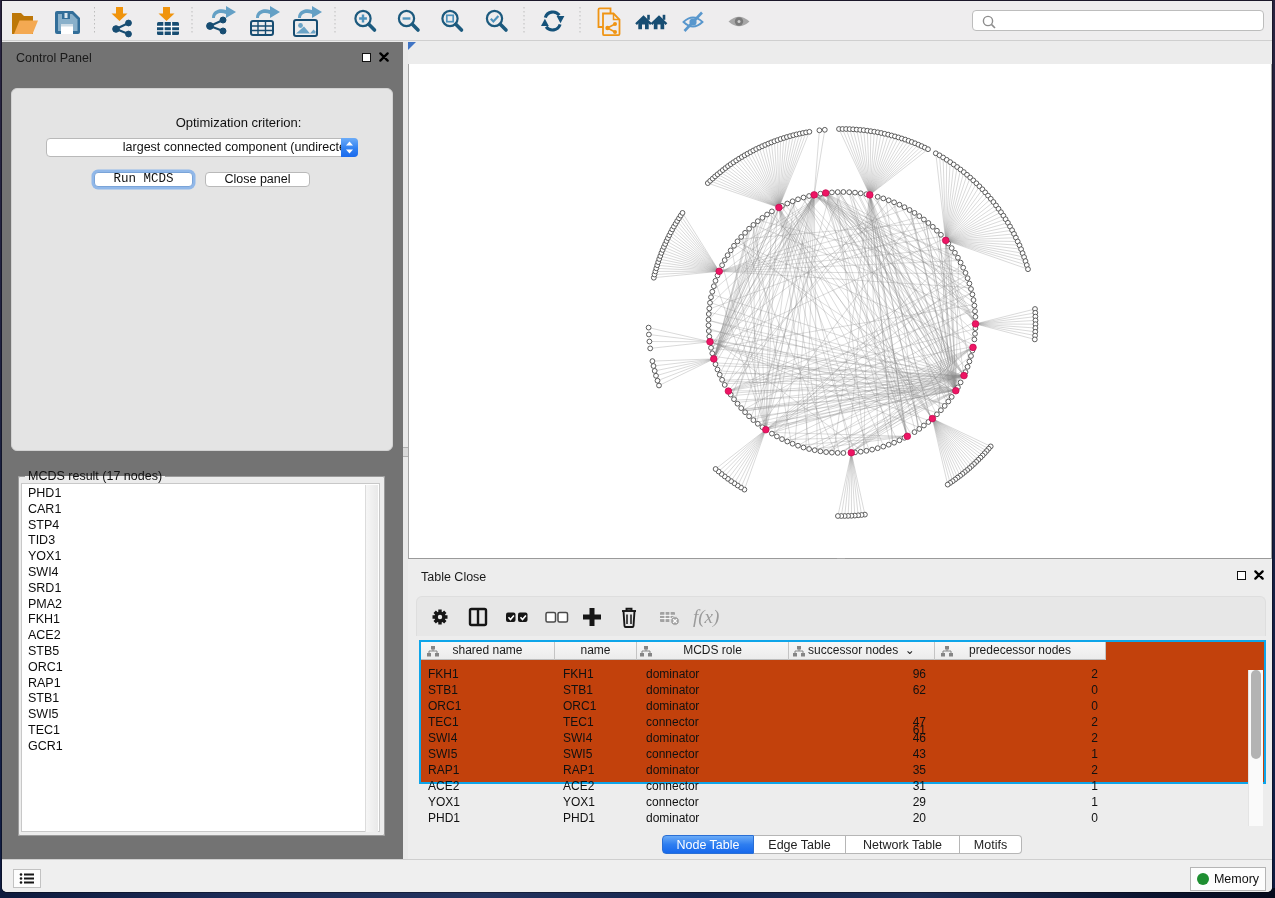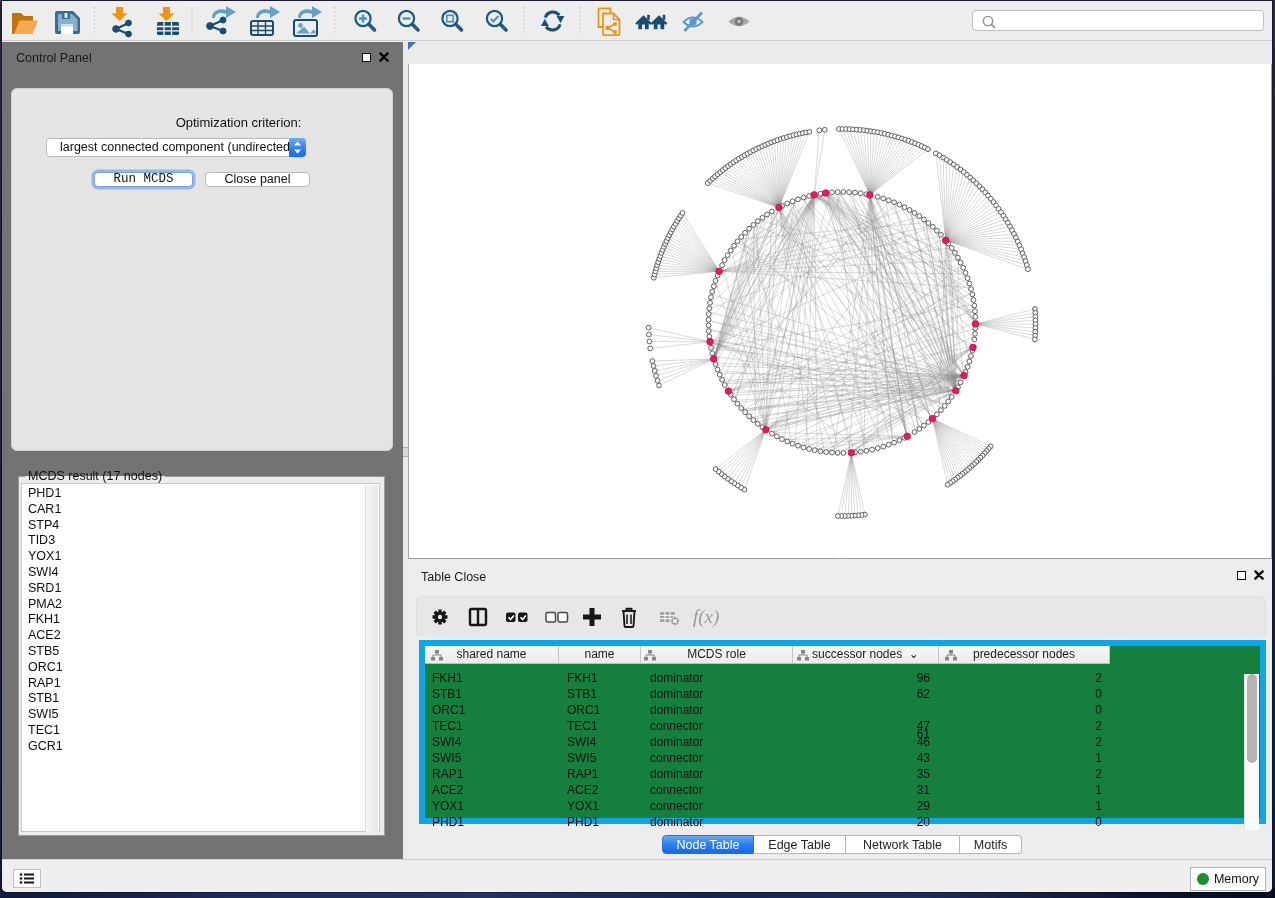--- a/index.html
+++ b/index.html
@@ -21,23 +21,23 @@
 .paneicons { font-size:0; }
 .sqicon { display:inline-block; width:9px; height:9px; border:1.6px solid #111; background:#fff; vertical-align:middle; }
 #tabpane { left:9px; top:46px; width:382px; height:363px; background:#e4e4e4;
   border:1px solid #d2d2d2; border-radius:6px; }
 .tabstrip { top:33px; height:19px; font-size:12.5px; line-height:18px; text-align:center; color:#222; }
 .tab { position:absolute; top:0; height:19px; background:#fff; border:1px solid #b6b6b6; border-left:none; }
 .tab.first { border-left:1px solid #b6b6b6; border-radius:4px 0 0 4px; }
 .tab.last { border-radius:0 4px 4px 0; }
 .tab.sel { background:linear-gradient(180deg,#6aabf7 0%,#2e7ef0 50%,#1668ec 100%); color:#fff; border-color:#2a6fd4; }
 #optlabel { left:0; top:73px; width:401px; text-align:center; font-size:13px; color:#111;margin-left:36px; }
-#dropdown { left:44px; top:96px; width:260px; height:19px; background:#fff;
+#dropdown { left:44px; top:96px; width:312px; height:19px; background:#fff;
   border:1px solid #b9b9b9; border-radius:4px; font-size:12.5px; line-height:17px; color:#111;
-  padding-left:13px; }
+  padding-left:13px;text-align:right; }
 #ddbtn { right:-1px; top:-1px; width:17px; height:19px; border-radius:0 4px 4px 0;
   background:linear-gradient(180deg,#6cacf8 0%,#3181f1 55%,#1a6aed 100%); }
 .btn { position:absolute; height:15px; background:#fff; border:1px solid #b9b9b9; border-radius:4px;
   font-size:12.5px; line-height:13px; text-align:center; color:#111; }
 #runbtn { left:92px; top:130px; width:99px; box-shadow:0 0 0 2.5px rgba(100,160,235,.65); border-color:#7aa4d8;font-family:Liberation Mono, monospace; }
 #closebtn { left:203px; top:130px; width:105px; }
 fieldset#mcds { left:16px; top:427px; width:367px; height:367px; border:1px solid #9a9a9a;
   border-radius:2px; background:#ececec; }
 fieldset#mcds legend { font-size:12.5px; color:#111; margin-left:6px; padding:0 3px; }
 #mcdslist { left:2px; top:0px; width:359px; height:349px; background:#fff; border:1px solid #c8c8c8;
@@ -50,21 +50,21 @@
   background:linear-gradient(180deg,#f2f2f2 0%,#e4e4e4 55%,#d4d4d4 100%);
   border:1px solid #a6a6a6; border-bottom:1px solid #8e8e8e; }
 .tl { position:absolute; top:7px; width:12px; height:12px; border-radius:50%; }
 #nettitle .t { position:absolute; top:4px; left:409px; width:200px; font-size:13px; color:#333; text-align:center; }
 #netcanvas { left:0; top:22px; width:864px; height:495px; background:#fff;
   border-left:1px solid #a6a6a6; border-right:1px solid #a6a6a6; border-bottom:1px solid #9a9a9a; }
 #tpanel { left:406px; top:558px; width:864px; height:300px; background:#ededed; }
 #tpanel .title { left:13px; top:11px; font-size:12.5px; color:#1a1a1a; }
 #ttoolbar { left:8px; top:37px; width:850px; height:40px; background:#e7e7e7;
   border:1px solid #dedede; border-radius:6px 6px 0 0; border-bottom:none; }
-#ttable { left:11px; top:81px; width:847px; height:184px; background:#15803d; border:6px solid #0ea5e9; }
+#ttable { left:11px; top:81px; width:847px; height:144px; background:#c2410c; border:2px solid #0ea5e9; }
 #thead { left:0; top:0; width:685px; height:18px;
   background:linear-gradient(180deg,#f7f7f7,#ececec); border-bottom:1px solid #bdbdbd; font-size:12px; color:#1c1c1c; }
 #thead .hc { position:absolute; top:0; height:18px; line-height:17px; text-align:center; border-right:1px solid #c4c4c4; }
 .rows { font-size:12px; color:#111; }
 .rows div { position:absolute; height:16px; line-height:16px; }
 #tsb { right:1px; top:28px; width:15px; height:156px; background:#fafafa; border-left:1px solid #e4e4e4; }
 #tsb .thumb { position:absolute; left:2px; top:0px; width:10px; height:89px; background:#b3b3b3; border-radius:5px; }
 #btabs { left:254px; top:276px; height:19px; font-size:12.5px; line-height:18px; text-align:center; color:#222; }
 #statusbar { left:0; top:858px; width:1270px; height:33px; background:#efefef; border-top:1px solid #cfcfcf; border-radius:0 0 5px 5px; }
 #listbtn { left:11px; top:9px; width:28px; height:19px; background:#fdfdfd; border:1px solid #c2c2c2; }

